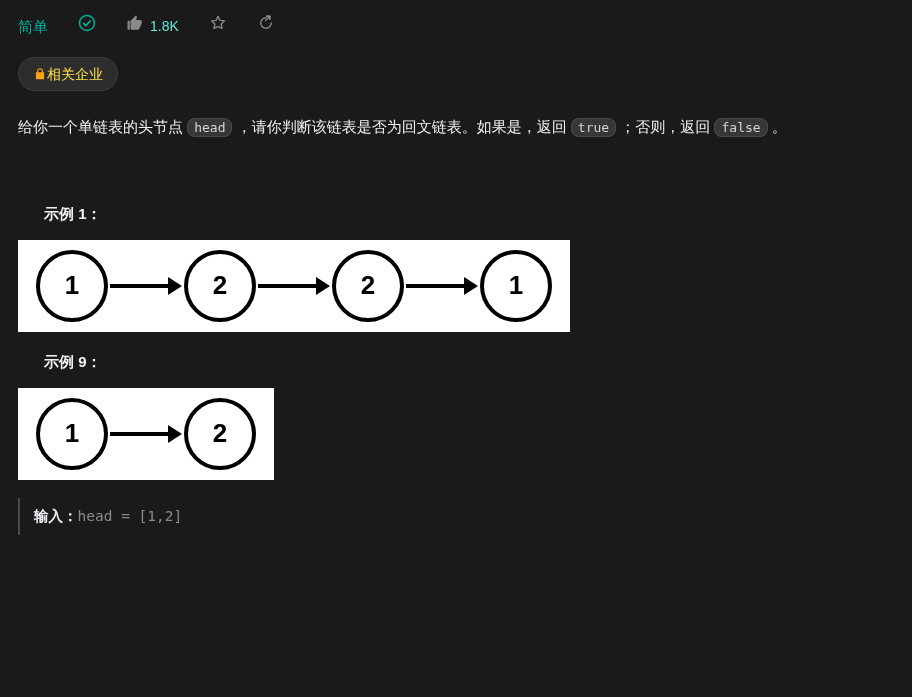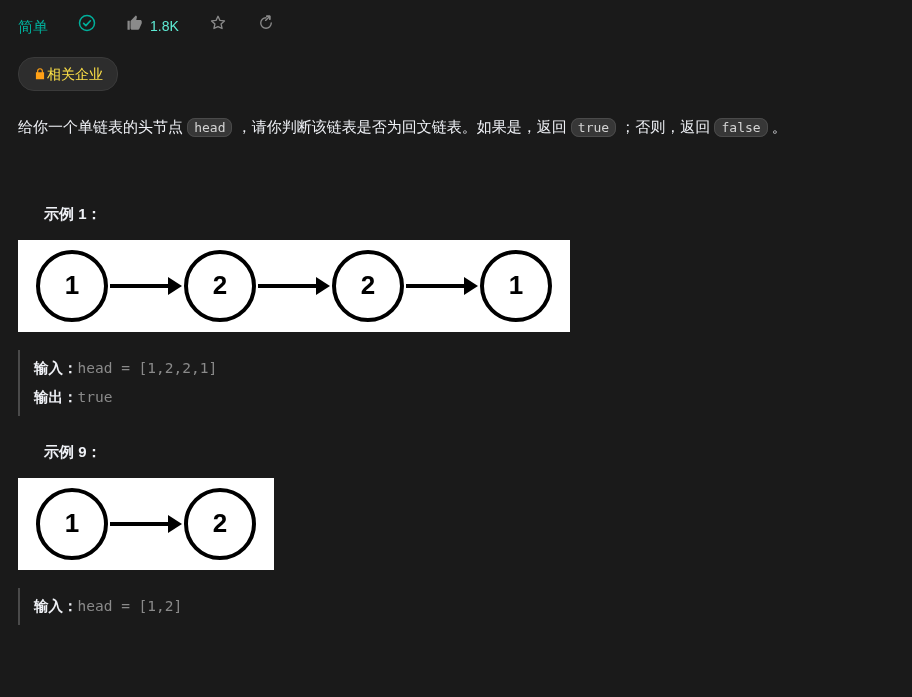--- a/index.html
+++ b/index.html
@@ -195,24 +195,21 @@
           <div class="arrow">
             <div class="arrow-line"></div>
             <div class="arrow-head"></div>
           </div>
           <div class="node">2</div>
           <div class="arrow">
             <div class="arrow-line"></div>
             <div class="arrow-head"></div>
           </div>
           <div class="node">1</div>
-        </div></div><div class="io-block">
-        <div><span class="io-label">输入：</span><span class="io-value">head = [1,2,2,1]</span></div>
-        <div><span class="io-label">输出：</span><span class="io-value">true</span></div>
-      </div></div>
+        </div></div></div>
     <div><div class="example-title">示例 9：</div><div class="diagram"><div class="node-row">
           <div class="node">1</div>
           <div class="arrow">
             <div class="arrow-line"></div>
             <div class="arrow-head"></div>
           </div>
           <div class="node">2</div>
         </div></div><div class="io-block">
         <div><span class="io-label">输入：</span><span class="io-value">head = [1,2]</span></div>
       </div></div>

